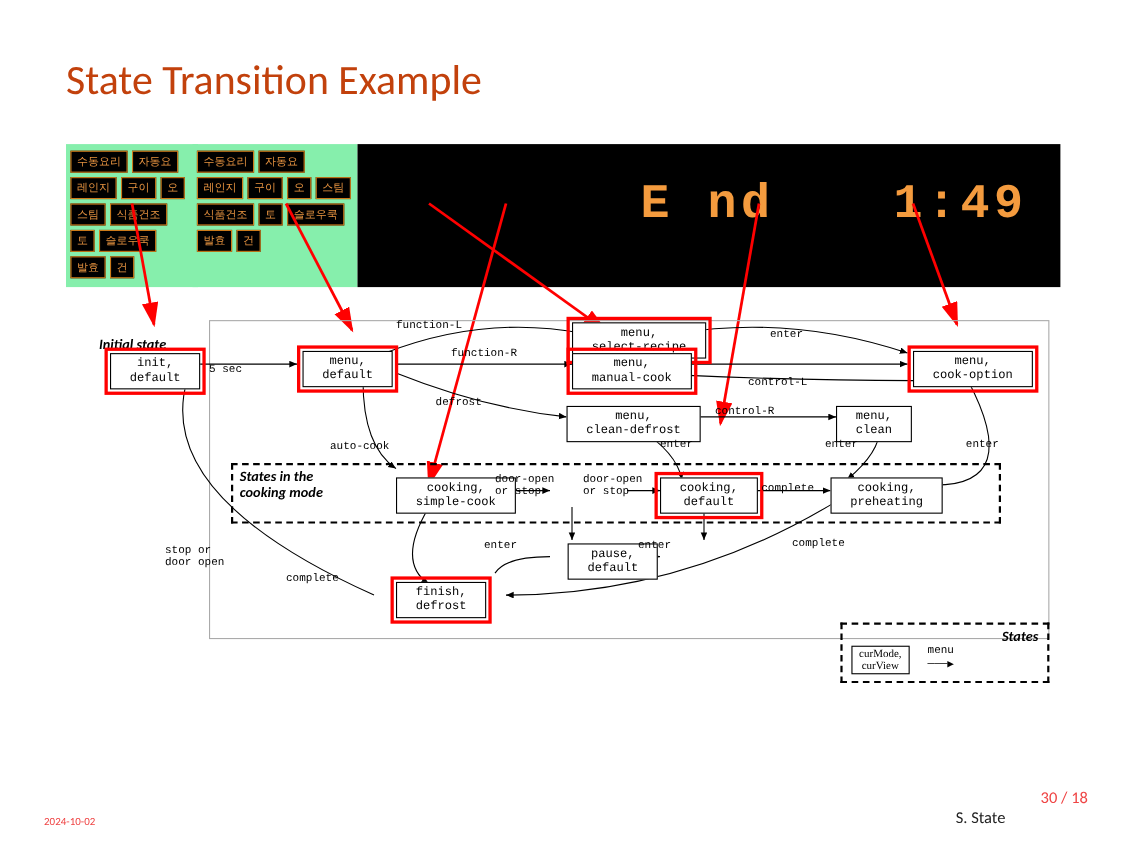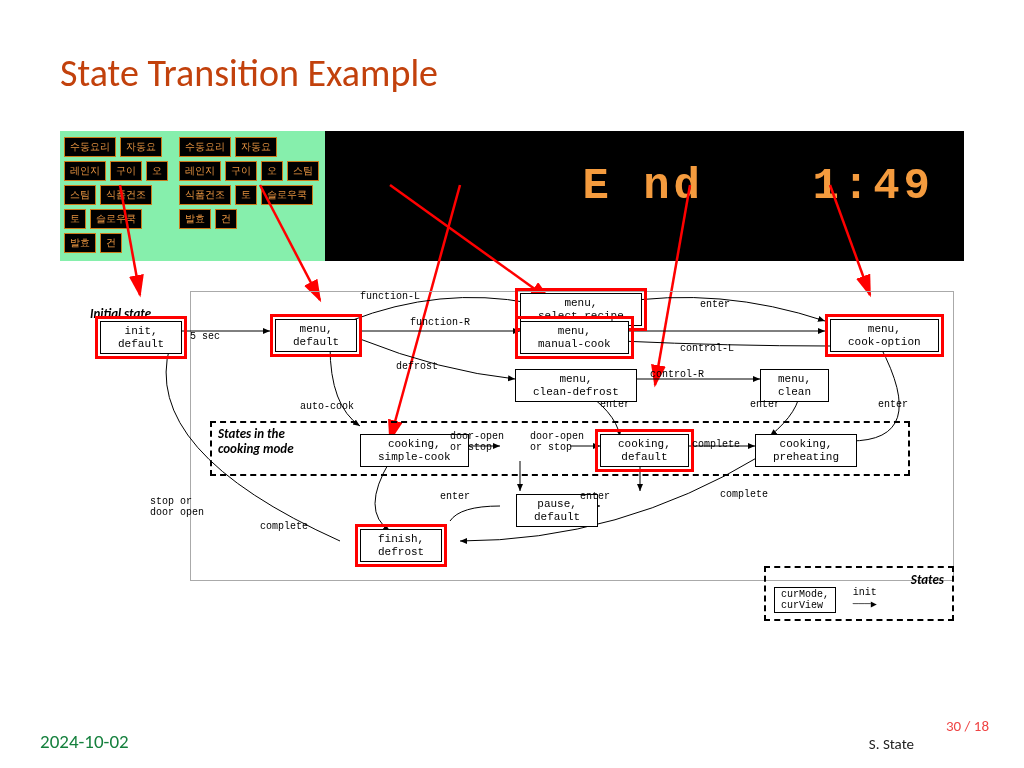--- a/index.html
+++ b/index.html
@@ -18,27 +18,27 @@
 
   .diagram { position: relative; height: 330px; margin-top: 30px; font-family: 'Courier New', monospace; font-size: 11px; }
   .diagram .outline { position: absolute; border: 1px solid #aaa; left: 130px; right: 10px; top: 0; bottom: 40px; }
   .state { position: absolute; background: #fff; border: 1px solid #000; padding: 3px 17px; text-align: center; line-height: 1.15; white-space: nowrap; }
   .state.hl { outline: 3px solid #ff0000; outline-offset: 2px; }
   .initlbl { position: absolute; font-style: italic; font-family: Calibri, Arial, sans-serif; font-size: 13px; font-weight: bold; }
   .dashbox { position: absolute; border: 2px dashed #000; }
   .edgelbl { position: absolute; font-family: 'Courier New', monospace; font-size: 10px; white-space: nowrap; }
   .legendbox { position: absolute; border: 2px dashed #000; right: 10px; bottom: 0; width: 190px; height: 55px; padding: 4px 8px; }
   .legendbox .ltitle { font-style: italic; font-family: Calibri, Arial, sans-serif; font-size: 13px; font-weight: bold; text-align: right; }
-  .legendbox .lstate { border: 1px solid #000; display: inline-block; padding: 1px 6px; font-size: 10px; text-align: left; line-height: 1.1; }
+  .legendbox .lstate { border: 1px solid #000; display: inline-block; padding: 1px 6px; font-size: 10px; text-align: center; line-height: 1.1; font-family: Liberation Serif, serif; }
   .legendbox .larrow { display: inline-block; vertical-align: top; margin-left: 10px; font-size: 10px; }
 
   svg.redarrows { position: absolute; top: 175px; left: 60px; width: 904px; height: 280px; pointer-events: none; }
   svg.edges { position: absolute; inset: 0; width: 100%; height: 100%; pointer-events: none; }
 
-  .footer-date { position: absolute; left: 40px; bottom: 15px; font-size: 19px; color: #15803d; }
+  .footer-date { position: absolute; left: 40px; bottom: 15px; font-size: 10px; color: #ef4444; }
   .footer-author { position: absolute; right: 110px; bottom: 15px; font-size: 15px; color: #222; }
   .footer-page { position: absolute; right: 35px; bottom: 33px; font-size: 15px; color: #ef4444; }
 </style>
 </head>
 <body>
 
 <div class="slide">
   <div class="title">State Transition Example</div>
 
   <div class="photos">
@@ -172,20 +172,20 @@
     <div class="edgelbl" style="left:520px; top:200px;">enter</div>
     <div class="edgelbl" style="left:660px; top:198px;">complete</div>
     <div class="edgelbl" style="left:200px; top:230px;">complete</div>
     <div class="edgelbl" style="left:90px; top:205px; white-space:pre;">stop or
 door open</div>
 
     <div class="legendbox">
       <div class="ltitle">States</div>
       <span class="lstate" style="white-space: pre;">curMode,
 curView</span>
-      <span class="larrow"><span>init</span><br>───▶</span>
+      <span class="larrow"><span>menu</span><br>───▶</span>
     </div>
   </div>
 </div>
 
 <div class="footer-date">2024-10-02</div>
 <div class="footer-author">S. State</div>
 <div class="footer-page">30 / 18</div>
 
 </body></html>

